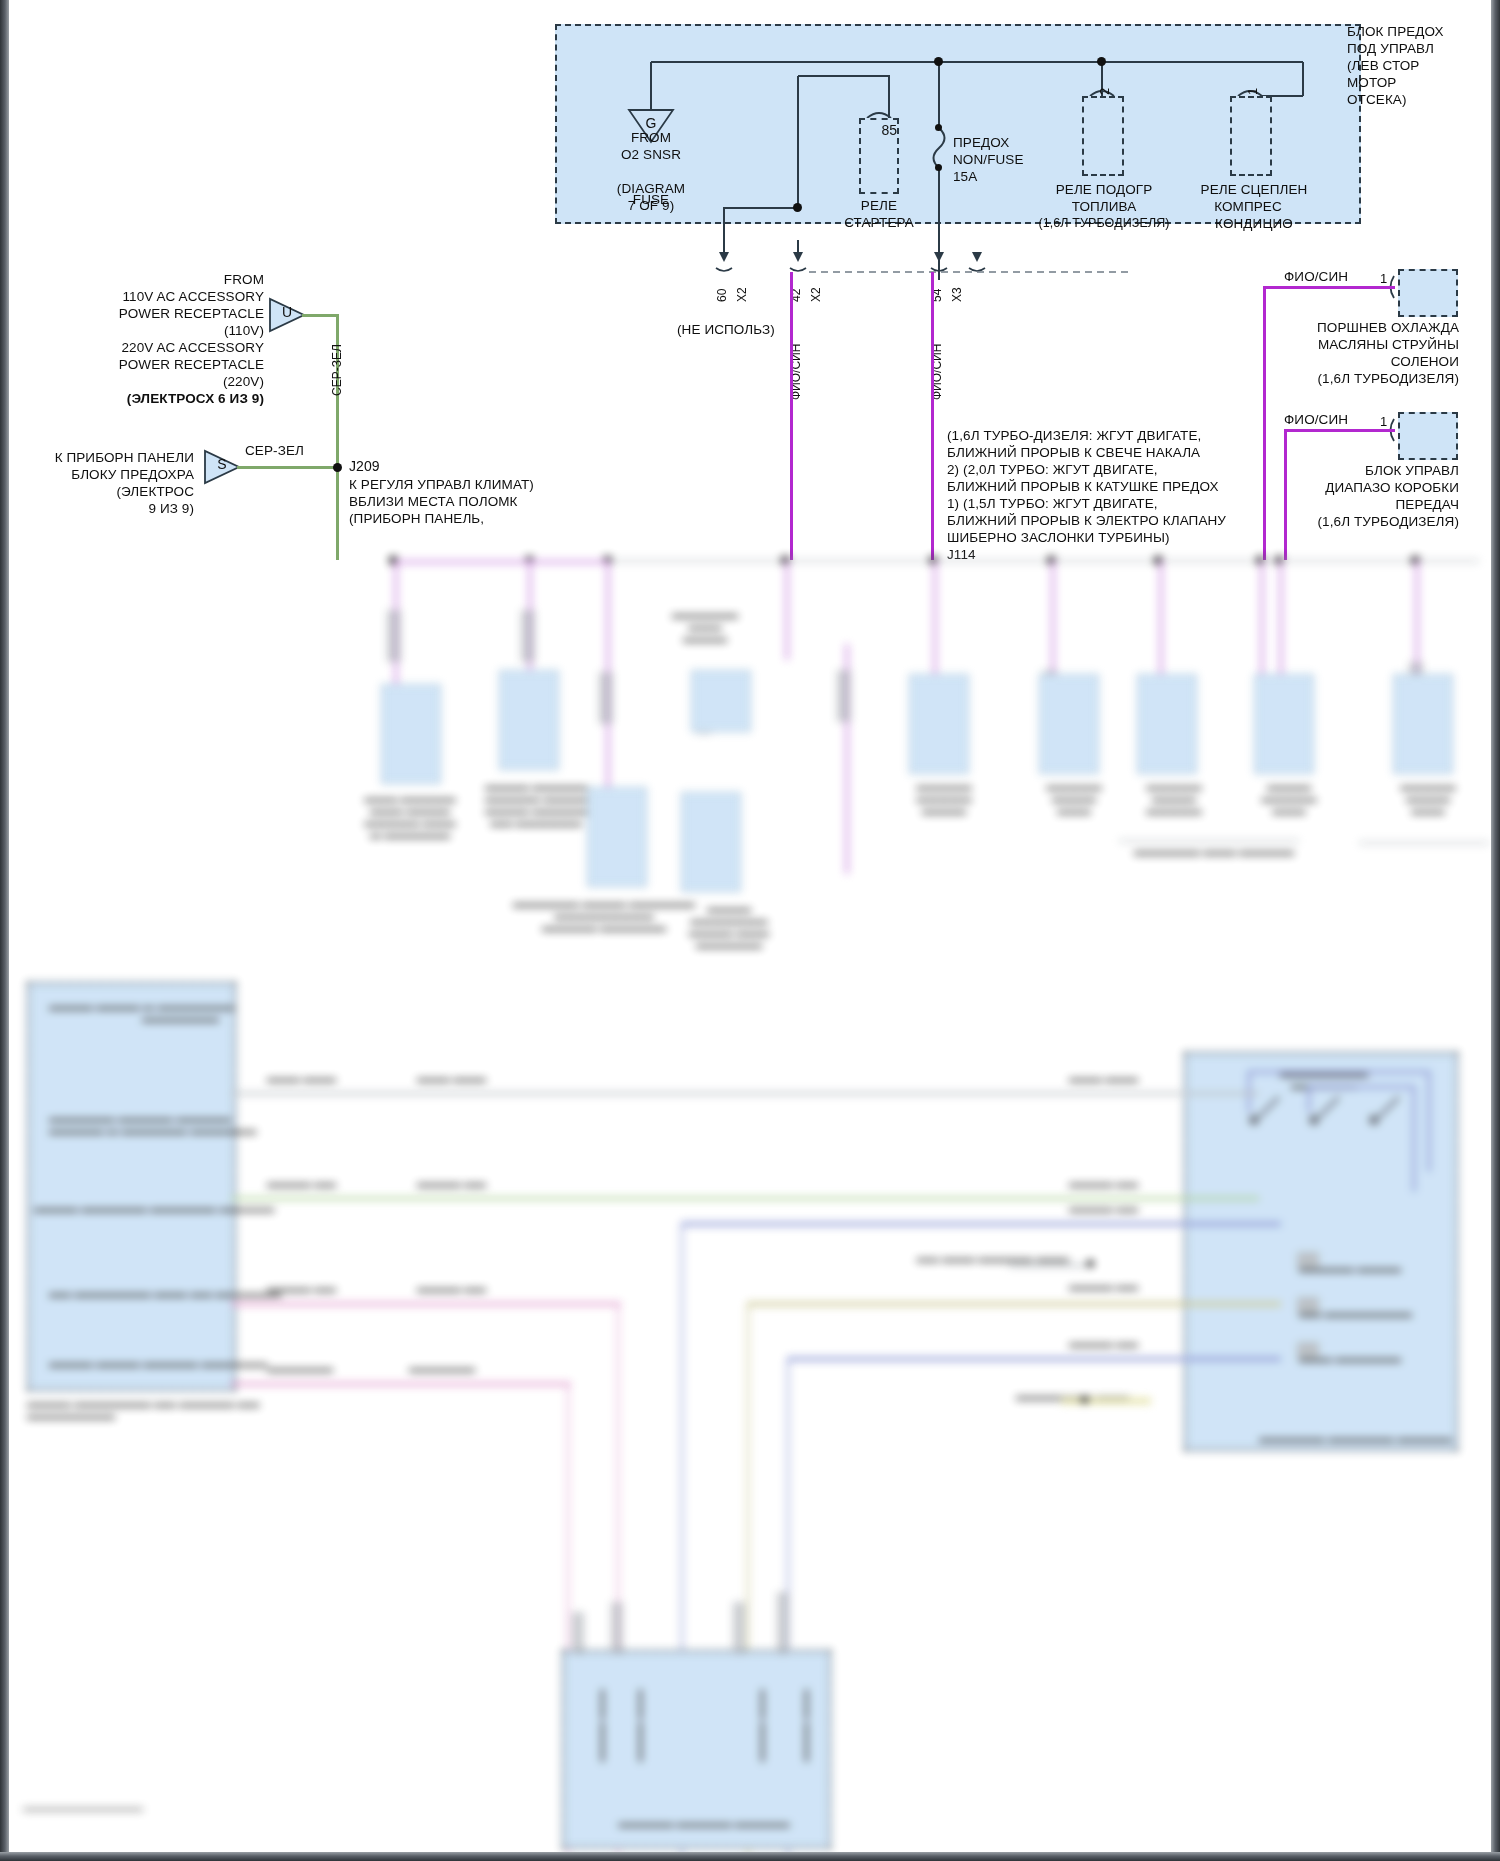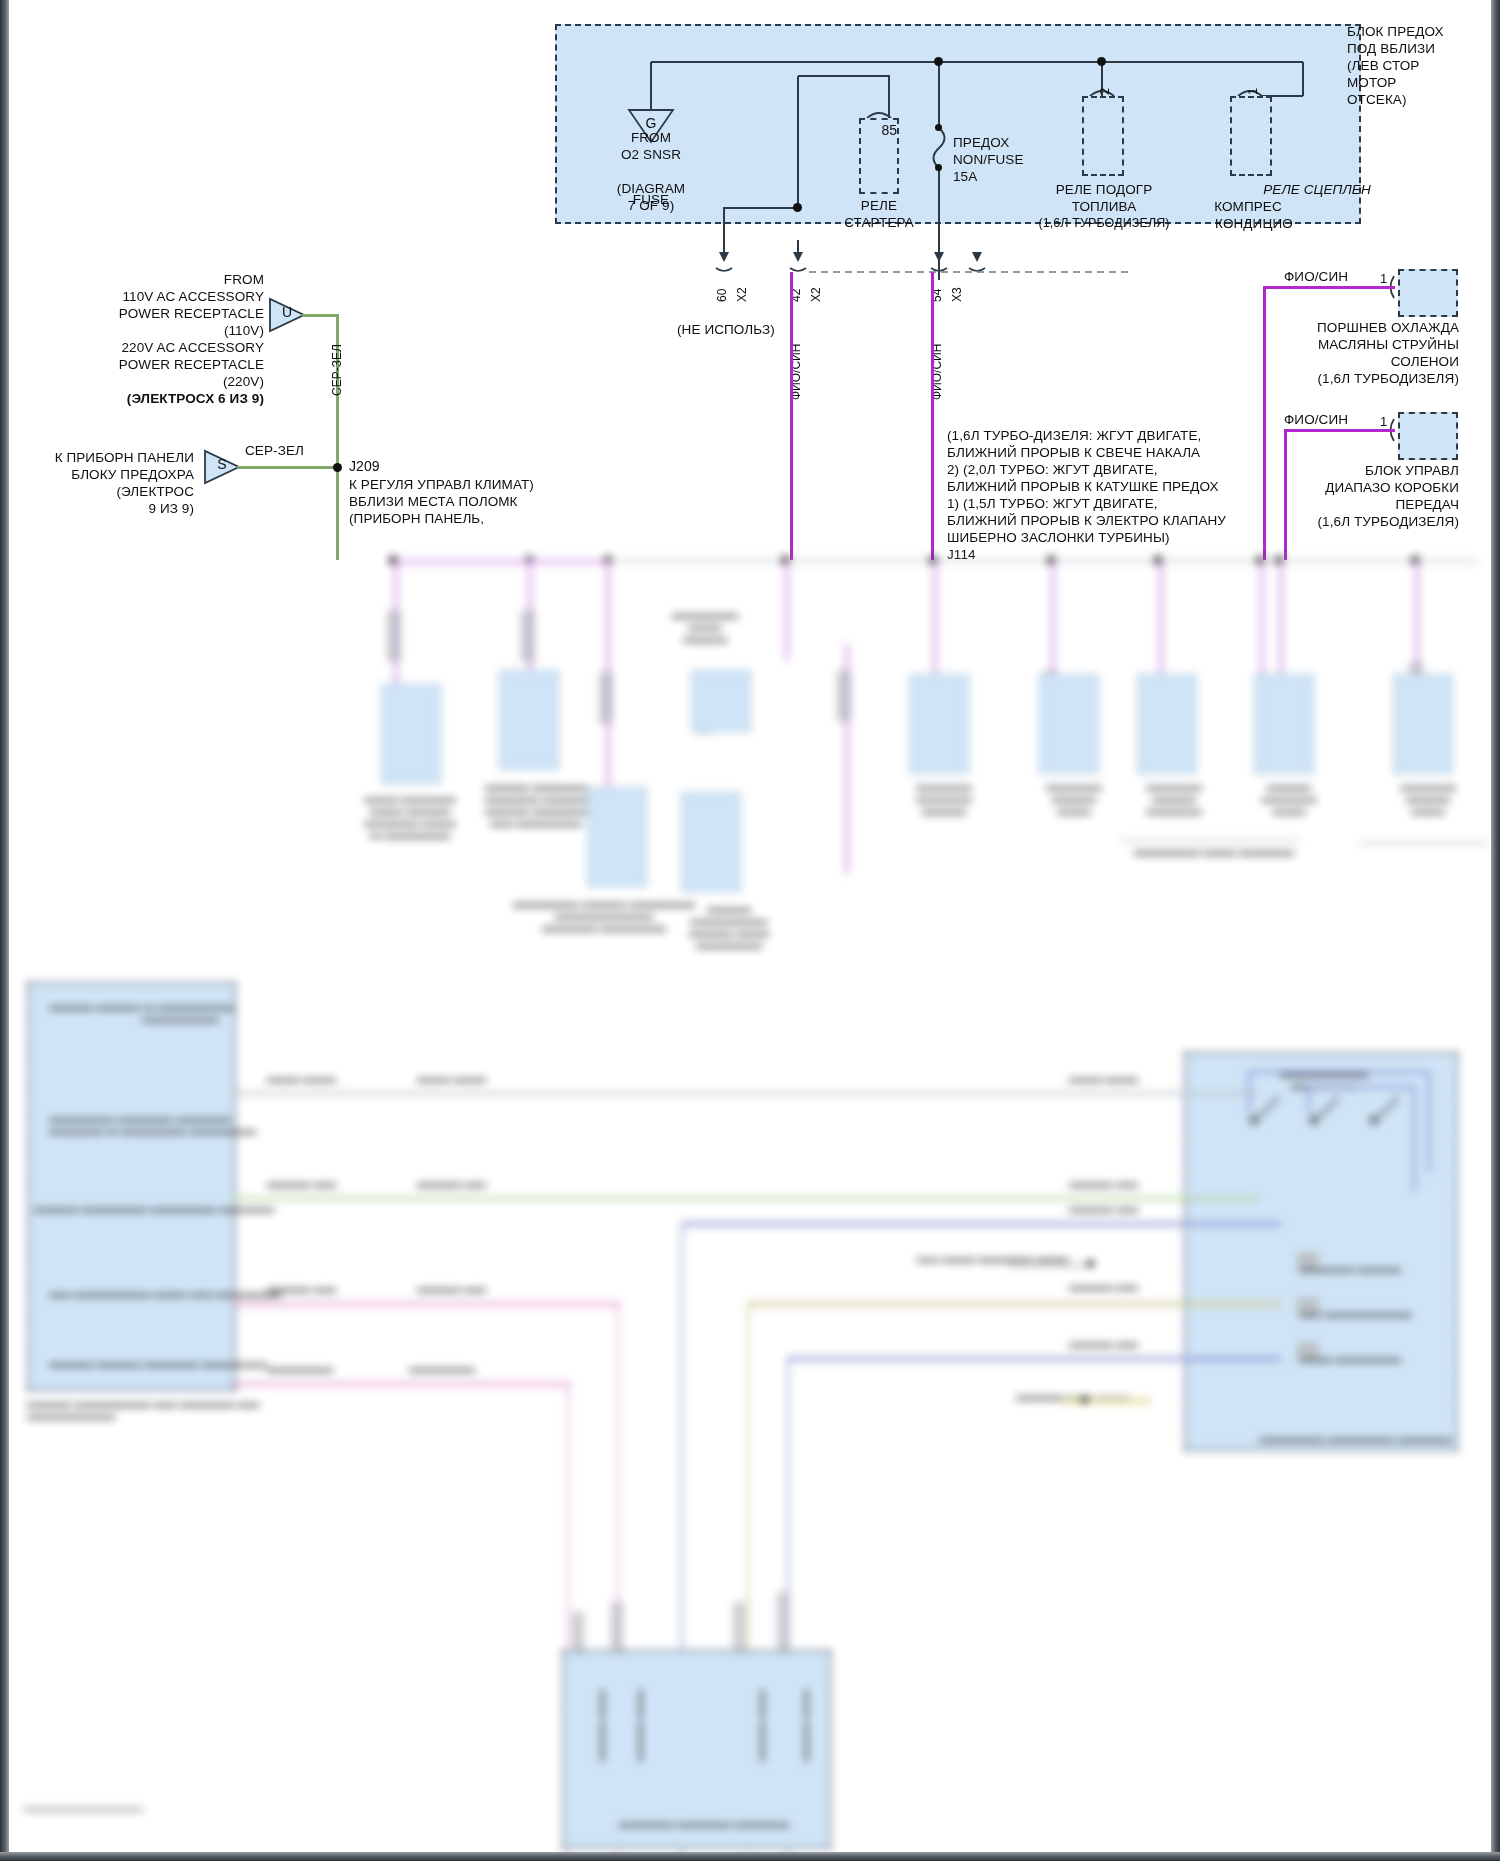--- a/index.html
+++ b/index.html
@@ -99,21 +99,21 @@
   <div class="frame-r"></div>
   <div class="frame-b"></div>
 
   <div id="sheet">
 
     <div id="sharp">
 
       <div class="fusebox" style="left:546px;top:24px;width:806px;height:200px;"></div>
 
       <div class="txt" style="left:1338px;top:24px;">БЛОК ПРЕДОХ</div>
-      <div class="txt" style="left:1338px;top:41px;">ПОД ВБЛИЗИ</div>
+      <div class="txt" style="left:1338px;top:41px;">ПОД УПРАВЛ</div>
       <div class="txt" style="left:1338px;top:58px;">(ЛЕВ СТОР</div>
       <div class="txt" style="left:1338px;top:75px;">МОТОР</div>
       <div class="txt" style="left:1338px;top:92px;">ОТСЕКА)</div>
 
       <svg width="1482" height="560">
 
         <path d="M 642 62 L 1294 62" stroke="#2b3a46" stroke-width="2" fill="none"></path>
 
         <path d="M 642 62 L 642 110" stroke="#2b3a46" stroke-width="2" fill="none"></path>
 
@@ -181,21 +181,21 @@
       <div class="dot sm" style="left:926px;top:164px;"></div>
 
       <div class="relay" style="left:1073px;top:96px;width:42px;height:80px;"></div>
       <div class="vlab" style="left:1088px;top:95px;">2</div>
       <div class="txt c" style="left:1025px;top:182px;width:140px;">РЕЛЕ ПОДОГР</div>
       <div class="txt c" style="left:1025px;top:199px;width:140px;">ТОПЛИВА</div>
       <div class="txt c small" style="left:1013px;top:216px;width:164px;">(1,6Л ТУРБОДИЗЕЛЯ)</div>
 
       <div class="relay" style="left:1221px;top:96px;width:42px;height:80px;"></div>
       <div class="vlab" style="left:1236px;top:95px;">1</div>
-      <div class="txt c" style="left:1238px;top:182px;width:140px;font-style:italic;">РЕЛЕ СЦЕПЛЕН</div>
+      <div class="txt c" style="left:1175px;top:182px;width:140px;">РЕЛЕ СЦЕПЛЕН</div>
       <div class="txt c" style="left:1169px;top:199px;width:140px;">КОМПРЕС</div>
       <div class="txt c" style="left:1175px;top:216px;width:140px;">КОНДИЦИО</div>
 
       <div class="dot" style="left:925px;top:57px;"></div>
       <div class="dot" style="left:1088px;top:57px;"></div>
       <div class="dot" style="left:784px;top:203px;"></div>
 
       <div class="vlab small" style="left:706px;top:302px;">60</div>
       <div class="vlab small" style="left:726px;top:302px;">X2</div>
       <div class="txt" style="left:668px;top:316px;margin-top:6px;">(НЕ ИСПОЛЬЗ)</div>

